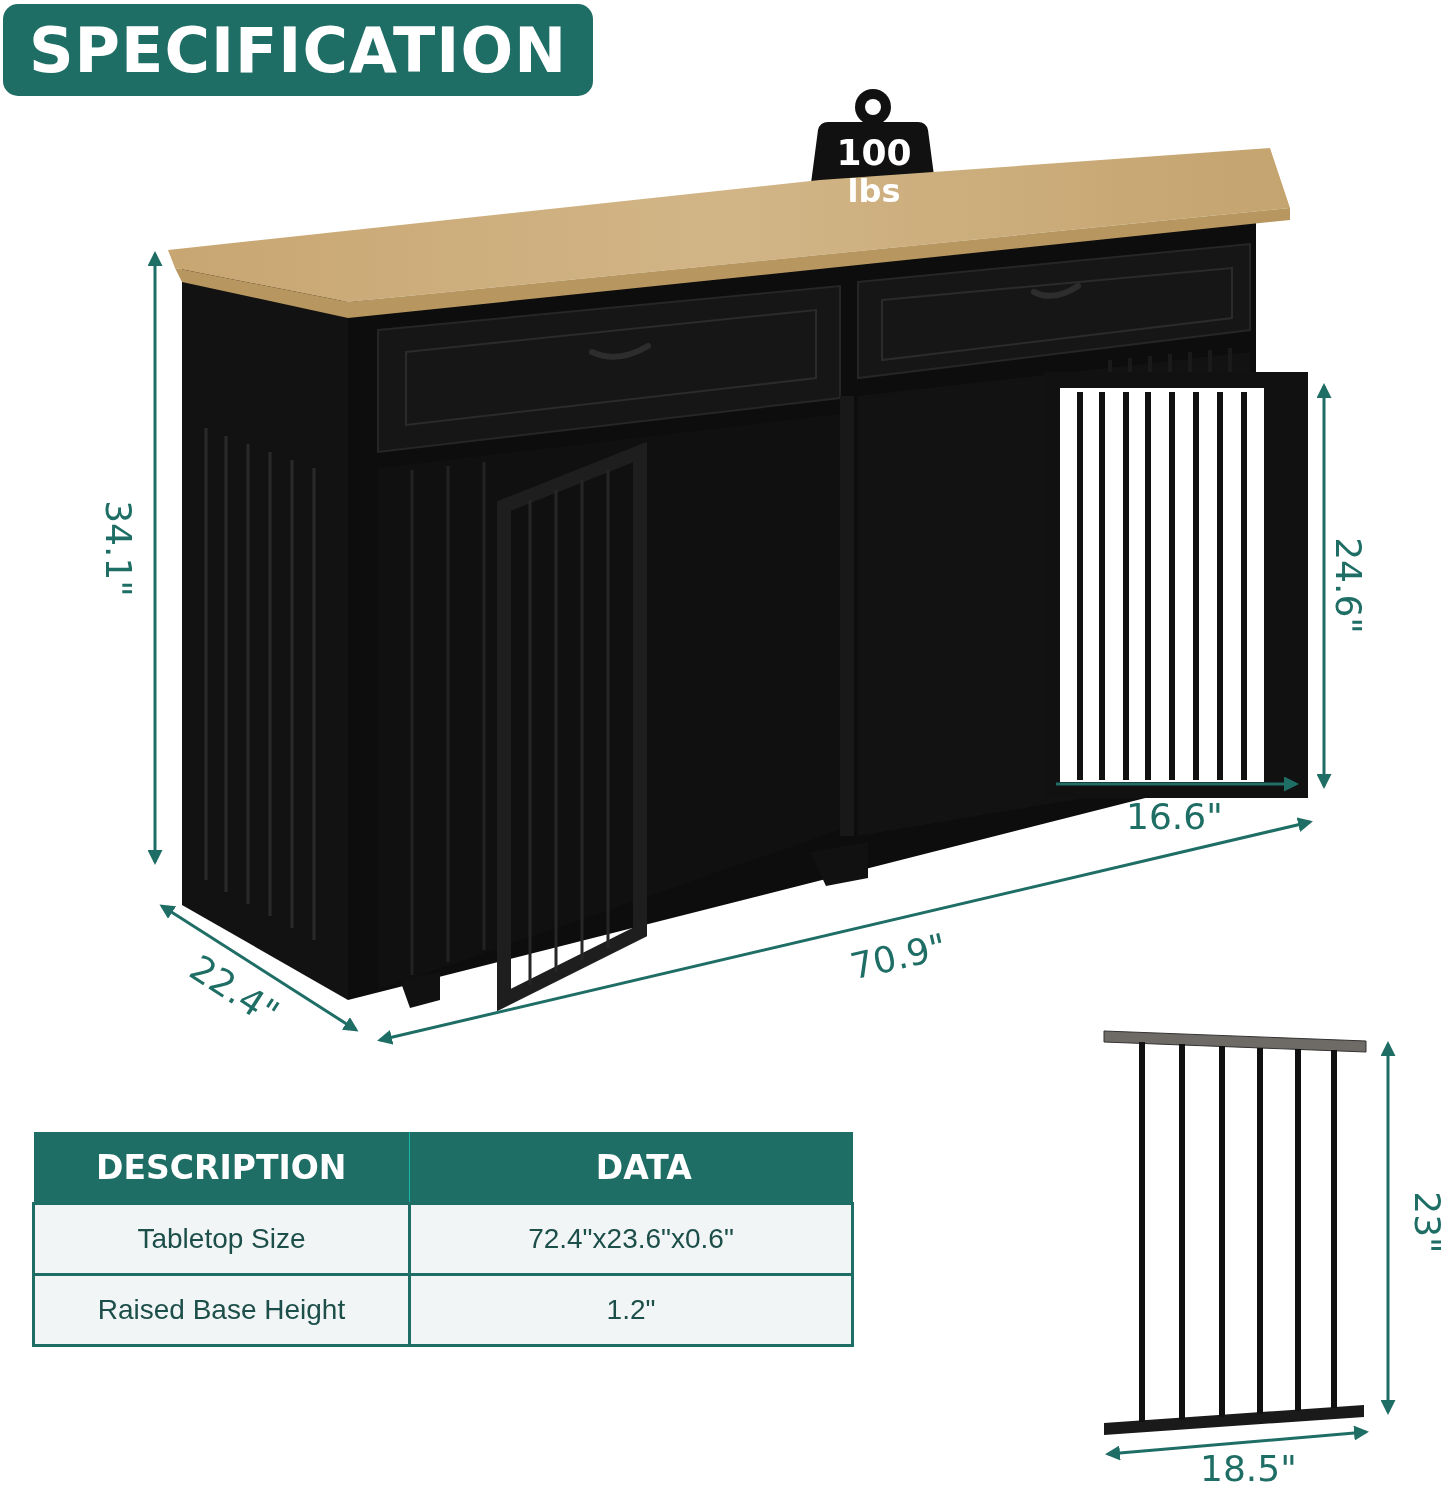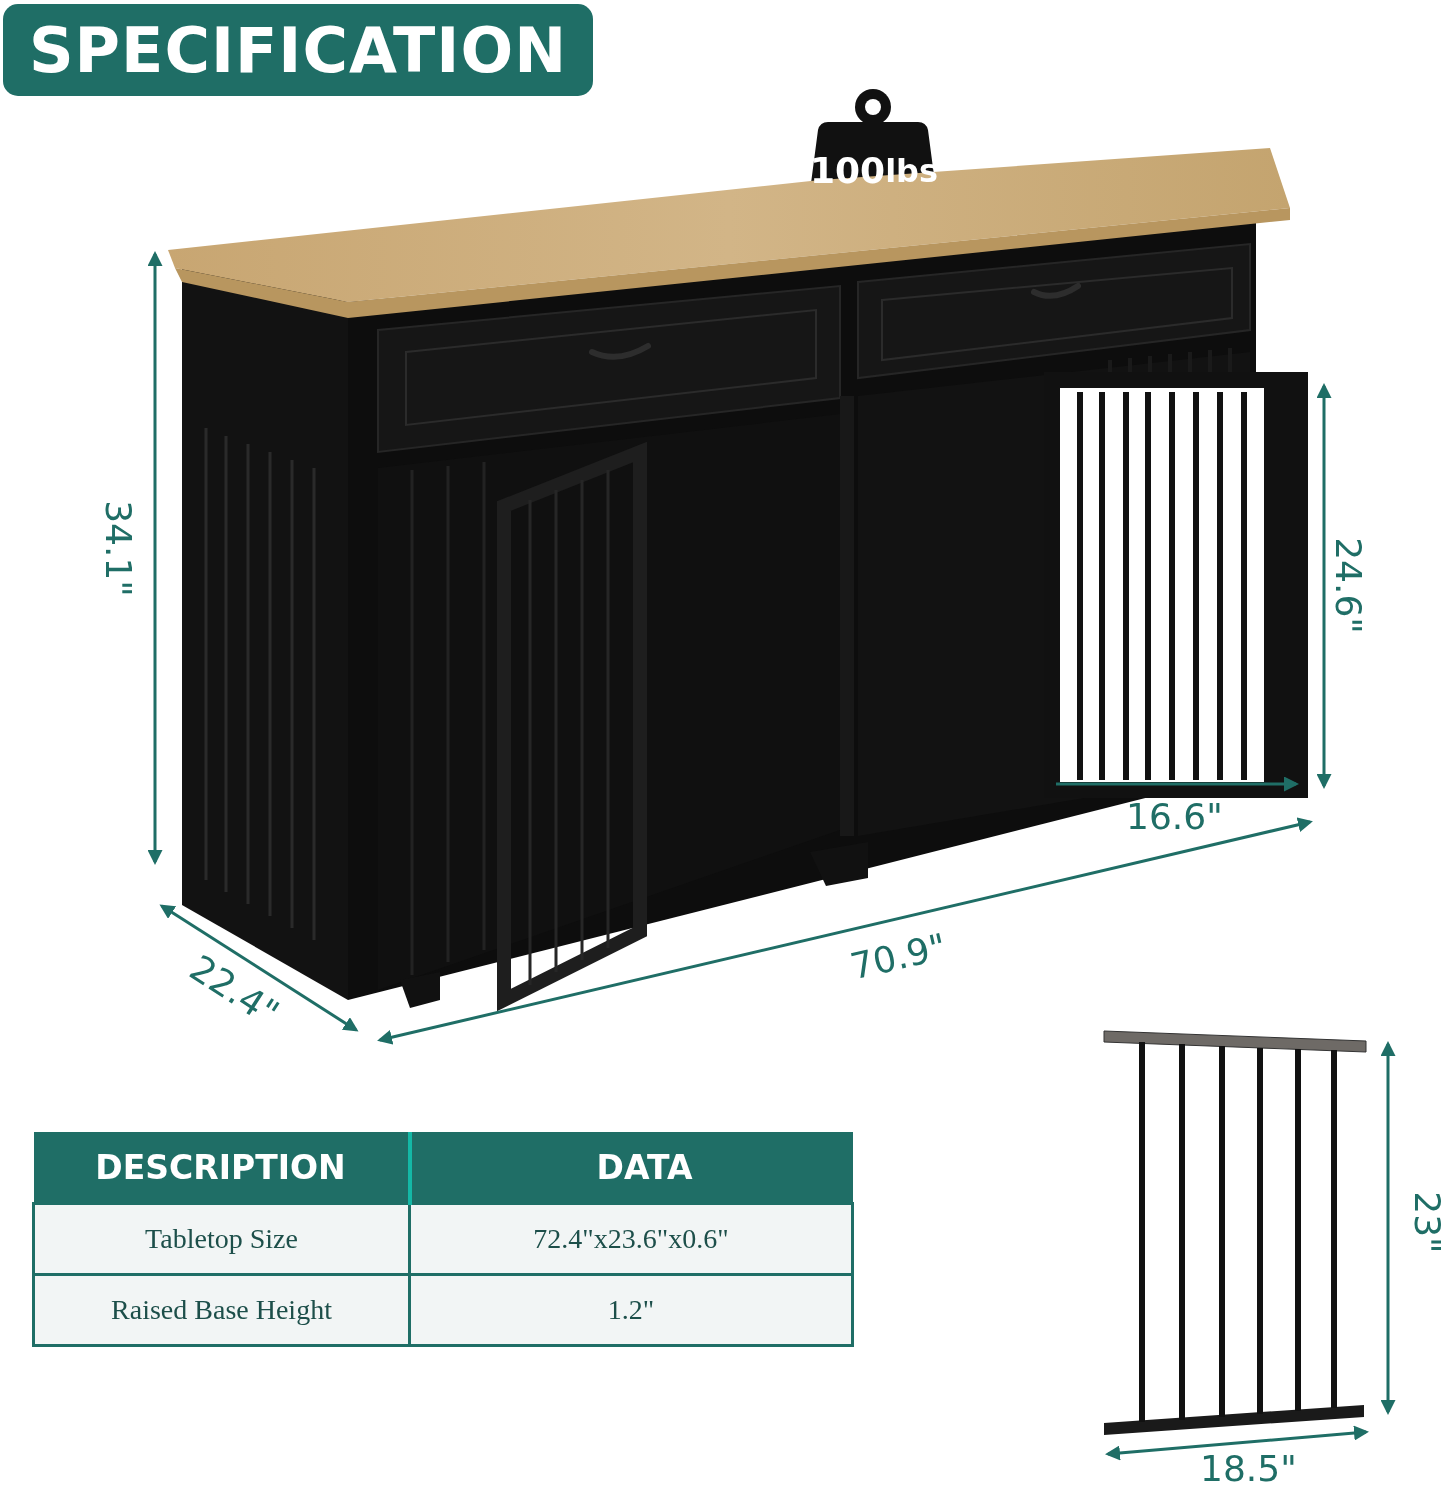--- a/index.html
+++ b/index.html
@@ -11,44 +11,44 @@
       display: flex; align-items: center; justify-content: center;
     }
     .title-banner span {
       color: #ffffff; font-family: "DejaVu Sans", sans-serif; font-weight: bold; font-size: 62px; letter-spacing: 1px;
     }
 
     .scene { position: absolute; left: 0; top: 0; width: 1445px; height: 1100px; }
 
     .weight-label {
       position: absolute; left: 812px; top: 123px; width: 124px; height: 92px;
-      display: flex; flex-direction: row; align-items: center; justify-content: center;
+      display: flex; flex-direction: column; align-items: center; justify-content: center;
       color: #ffffff; font-family: "DejaVu Sans", sans-serif; font-weight: bold; line-height: 1;
     }
     .weight-label .w-num { font-size: 36px; margin-top: 4px; }
     .weight-label .w-unit { font-size: 32px; margin-top: 4px; }
 
     .dim-label {
       position: absolute; color: #1f6e66; font-family: "DejaVu Sans", sans-serif; font-size: 36px; white-space: nowrap;
       transform-origin: center center;
     }
 
     .spec-table {
       position: absolute; left: 32px; top: 1132px; width: 822px;
       border-collapse: collapse; table-layout: fixed;
     }
     .spec-table th {
       background: #1f6e66; color: #ffffff; height: 68px;
       font-family: "DejaVu Sans", sans-serif; font-size: 33px; font-weight: bold; text-align: center;
-      border-right: 4px solid #14b8a6;
+      border-right: 1px solid #14b8a6;
     }
     .spec-table th:last-child { border-right: none; padding-left: 26px; }
     .spec-table td {
       background: #f2f5f5; color: #1d4f4a; height: 66px;
-      font-family: Liberation Serif, serif; font-size: 28px; text-align: center;
+      font-family: Liberation Sans, sans-serif; font-size: 28px; text-align: center;
       border: 3px solid #1f6e66;
     }
     .spec-table .col-desc { width: 376px; }
   </style>
 </head>
 <body>
 
 <div class="title-banner">
   <span>SPECIFICATION</span>
 </div>

